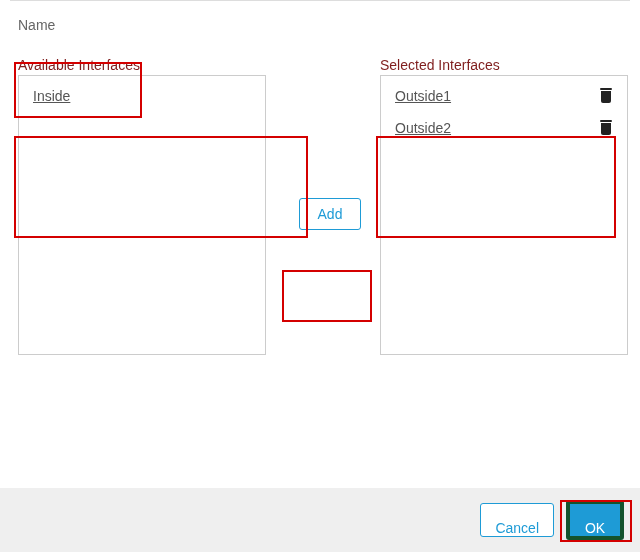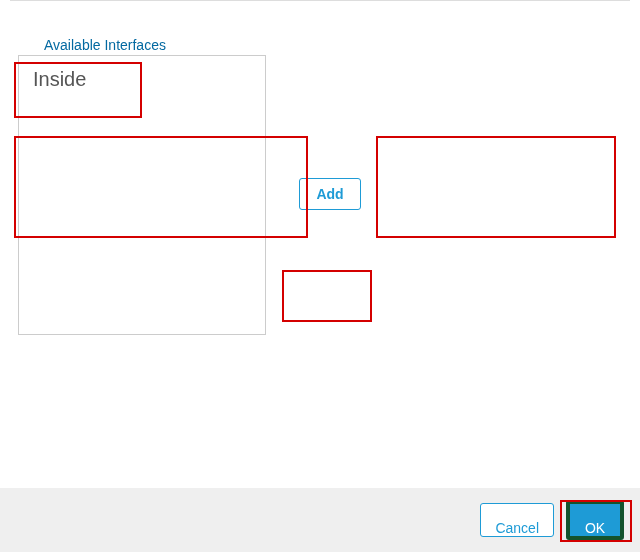--- a/index.html
+++ b/index.html
@@ -87,38 +87,38 @@
     height: 310px;
   }
   .list-group {
     position: absolute;
     width: 248px;
   }
   .list-group.available { left: 0; }
   .list-group.selected  { left: 362px; }
   .list-caption {
     font-size: 14px;
-    color: #0369a1;
+    color: #7f1d1d;
     margin-bottom: 2px;
-    margin-left: 26px;
   }
   .listbox {
     width: 248px;
     height: 280px;
     border: 1px solid #ccc;
     box-sizing: border-box;
     padding-top: 4px;
   }
   .item {
     display: flex;
-    align-items: center;
+    align-items: flex-end;
     justify-content: space-between;
     padding: 8px 14px;
     color: #555;
-    font-size: 20px;
+    font-size: 14px;
+    text-decoration: underline;
   }
   .trash-icon {
     width: 14px; height: 16px;
     position: relative;
     cursor: pointer;
   }
   .trash-icon::before {
     content: "";
     position: absolute;
     top: 0; left: 1px;
@@ -139,21 +139,20 @@
     left: 281px;
     top: 141px;
     width: 62px;
     height: 32px;
     border: 1px solid #1e9bd6;
     background: #fff;
     color: #1e9bd6;
     font-size: 14px;
     border-radius: 3px;
     cursor: pointer;
-    font-weight: bold;
   }
   
   .hl {
     position: absolute;
     border: 2px solid #d40000;
     pointer-events: none;
     box-sizing: border-box;
   }
   .hl.name   { left: 14px;  top: 62px;  width: 128px; height: 56px; }
   .hl.avail  { left: 14px;  top: 136px; width: 294px; height: 102px; }
@@ -195,35 +194,49 @@
 </head>
 <body>
 
 <div class="dialog">
 
   <div class="hr"></div>
 
   <div class="body">
 
     <div class="name-section">
+      <div class="name-label">Name</div>
     </div>
 
     <div class="lists">
 
       <div class="list-group available">
         <div class="list-caption">Available Interfaces</div>
         <div class="listbox">
           <div class="item">
             <span>Inside</span>
           </div>
         </div>
       </div>
 
       <button class="add-btn">Add</button>
 
+      <div class="list-group selected">
+        <div class="list-caption">Selected Interfaces</div>
+        <div class="listbox">
+          <div class="item">
+            <span>Outside1</span>
+            <span class="trash-icon"></span>
+          </div>
+          <div class="item">
+            <span>Outside2</span>
+            <span class="trash-icon"></span>
+          </div>
+        </div>
+      </div>
 
     </div>
   </div>
 
   <div class="footer">
     <button class="btn cancel">Cancel</button>
     <button class="btn ok">OK</button>
   </div>
 
   <div class="hl name"></div>

